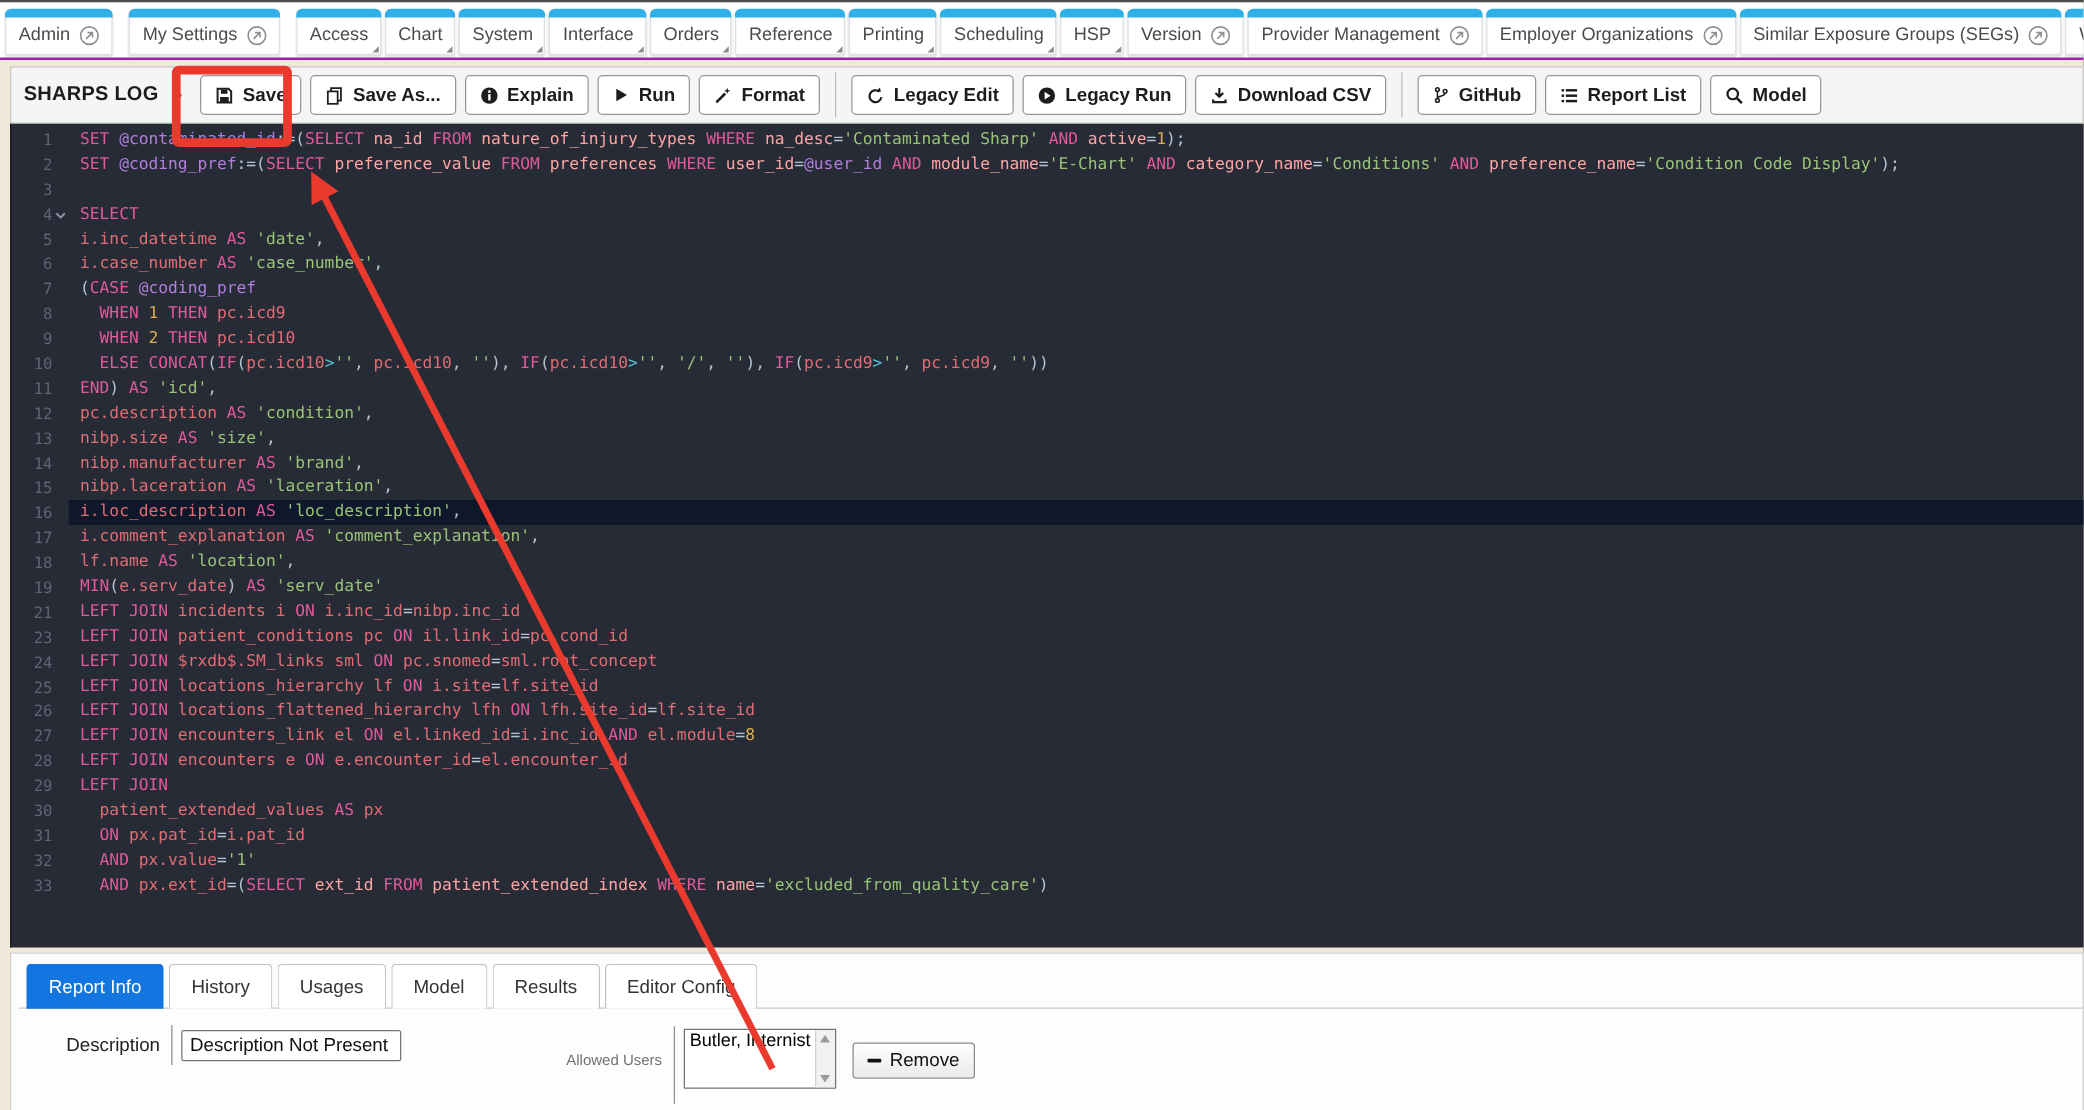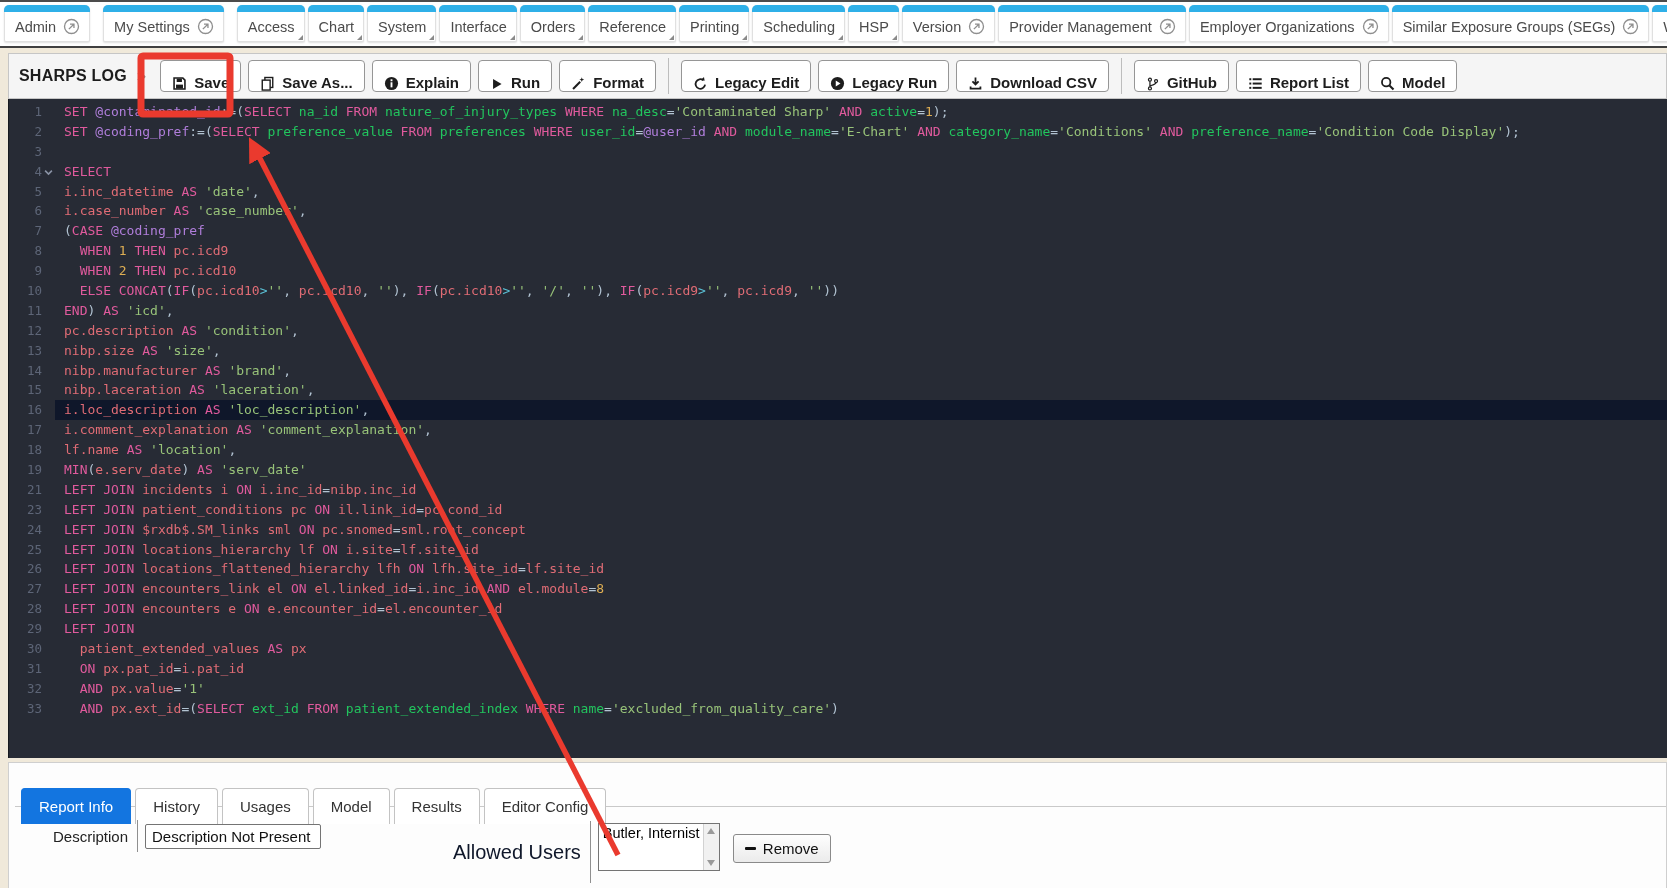--- a/index.html
+++ b/index.html
@@ -1,52 +1,52 @@
 <!DOCTYPE html>
 <html><head>
 <meta charset="utf-8">
 <style>
   *{box-sizing:border-box;margin:0;padding:0}
   html,body{width:1667px;height:888px;overflow:hidden}
   body{background:#f0e9da;font-family:"Liberation Sans","DejaVu Sans",sans-serif;position:relative}
   .topline{height:2px;background:#4c4c4c}
   
-  .navbar{background:#fff;height:46px;padding:6px 2px 4px 4px;display:flex;align-items:flex-end;border-bottom:2px solid #404040;white-space:nowrap;overflow:hidden}
+  .navbar{background:#fff;height:46px;padding:6px 2px 4px 4px;display:flex;align-items:center;border-bottom:2px solid #a21caf;white-space:nowrap;overflow:hidden}
   .nav-tab{position:relative;display:inline-flex;align-items:center;gap:7px;background:#fff;border:1px solid #e0e0e0;border-top:none;border-radius:5px 5px 2px 2px;padding:7px 9px 0 10px;height:37px;margin-right:3px;color:#4b4b4b;font-size:14.5px;cursor:pointer;box-shadow:0 1px 2px rgba(0,0,0,.13);flex:none}
   .nav-tab::before{content:'';position:absolute;top:0;left:-1px;right:-1px;height:7px;background:#2fb0e8;border-radius:5px 5px 0 0}
   .nav-tab.gap-after{margin-right:13px}
   .nav-caret{position:absolute;right:1px;bottom:1px;width:0;height:0;border-right:5px solid #8a8a8a;border-top:5px solid transparent}
   .nav-circle{color:#8f8f8f;display:inline-flex}
   
   .toolbar{margin:5px 0 0 8px;background:#f5f5f5;border:1px solid #c6c6c6;height:46px;display:flex;align-items:center;padding:0 10px;gap:7px}
   .report-title{font-weight:bold;font-size:16px;color:#1c1c1c;letter-spacing:.2px}
   .title-chev{color:#8a8a8a;font-size:17px;margin:0 7px 0 3px}
-  .tb-btn{display:inline-flex;align-items:flex-end;gap:7px;background:#fff;border:1px solid #969696;border-radius:4px;height:32px;padding:0 11px;font-size:15px;color:#1d1d1d;font-weight:600;font-family:inherit;cursor:pointer;flex:none}
+  .tb-btn{display:inline-flex;align-items:center;gap:7px;background:#fff;border:1px solid #969696;border-radius:4px;height:32px;padding:0 11px;font-size:15px;color:#1d1d1d;font-weight:600;font-family:inherit;cursor:pointer;flex:none}
   .tb-ico{display:inline-flex;color:#1d1d1d}
   .tb-sep{width:1px;height:36px;background:#bdbdbd;margin:0 5px;flex:none}
   
   .editor{margin-left:8px;width:1659px;background:#272b35;height:659px;overflow:hidden;font-family:"DejaVu Sans Mono","Liberation Mono",monospace;font-size:13px;line-height:19.9px;padding-top:3px;cursor:text;border-left:1px solid #171a21}
   .code-row{display:flex;height:19.9px;white-space:pre}
   .gutter{width:46px;flex:none;color:#5d6577;text-align:right;padding-right:13px;font-size:12.5px;position:relative}
   .fold{position:absolute;right:2px;top:6px;display:inline-flex;cursor:pointer}
   .code{flex:1;padding-left:9px}
   .row-active .code{background:#0f172a}
-  .k{color:#e05a9d}.i{color:#e06c75}.t{color:#22c55e}.v{color:#b07edb}.s{color:#98c379}.n{color:#deae53}.p{color:#b2c3d2}.c{color:#5bc1d6}
+  .k{color:#e05a9d}.i{color:#e06c75}.t{color:#fca5a5}.v{color:#b07edb}.s{color:#98c379}.n{color:#deae53}.p{color:#b2c3d2}.c{color:#5bc1d6}
   
   .panel{margin:4px 0 0 8px;width:1659px;background:#fdfdfd;border:1px solid #cfcfcf;border-bottom:none;height:140px;padding:7px 0 0 6px}
   .ptabs{display:flex;gap:4px;padding-left:6px;border-bottom:1px solid #c9c9c9}
-  .ptab{background:#fff;border:1px solid #c3c3c3;border-bottom:none;border-radius:4px 4px 0 0;padding:9px 17px;font-size:15px;color:#333;position:relative;top:18px;font-family:inherit;cursor:pointer}
+  .ptab{background:#fff;border:1px solid #c3c3c3;border-bottom:none;border-radius:4px 4px 0 0;padding:9px 17px;font-size:15px;color:#333;position:relative;top:1px;font-family:inherit;cursor:pointer}
   .ptab.active{background:#1375e0;color:#fff;border-color:#1375e0}
   .pform{position:relative;height:90px;padding-top:4px}
   .frow{display:flex;align-items:center;margin-top:9px;margin-left:22px}
   .flabel{width:100px;text-align:right;color:#222;font-size:15px;padding-right:9px}
   .fcell{border-left:1px solid #8f8f8f;padding-left:7px;height:32px;display:flex;align-items:center}
   .ftext{width:176px;height:25px;border:1px solid #747474;border-radius:2px;font-size:15px;padding:1px 6px;font-family:inherit;color:#111}
   .users{position:absolute;left:438px;top:14px;display:flex;align-items:flex-start}
-  .ulabel{color:#0f172a;font-size:20px;padding:20px 9px 0 0}
+  .ulabel{color:#737373;font-size:12px;padding:20px 9px 0 0}
   .ucell{border-left:1px solid #8f8f8f;padding-left:7px;height:62px;display:flex;align-items:flex-start;padding-top:2px}
   .select-box{width:122px;height:48px;border:1px solid #747474;background:#fff;display:flex;overflow:hidden}
   .opts{flex:1;font-size:14.5px;color:#000;padding:1px 2px 0 4px;line-height:17px}
   .user-opt{white-space:nowrap;overflow:hidden}
   .sb-scroll{width:16px;background:#f1f1f1;border-left:1px solid #d2d2d2;display:flex;flex-direction:column;justify-content:space-between;align-items:center;padding:4px 0;cursor:pointer}
   .tri-up{width:0;height:0;border-left:4.5px solid transparent;border-right:4.5px solid transparent;border-bottom:6px solid #9a9a9a}
   .tri-down{width:0;height:0;border-left:4.5px solid transparent;border-right:4.5px solid transparent;border-top:6px solid #9a9a9a}
   .remove-btn{display:inline-flex;align-items:center;gap:7px;border:1px solid #8a8a8a;border-radius:3px;background:linear-gradient(#fefefe,#ebebeb);height:29px;padding:0 11px;font-size:15px;color:#111;font-family:inherit;margin:13px 12px 0 13px;cursor:pointer}
   .minus{width:11px;height:3.5px;background:#111;border-radius:1px}
   

